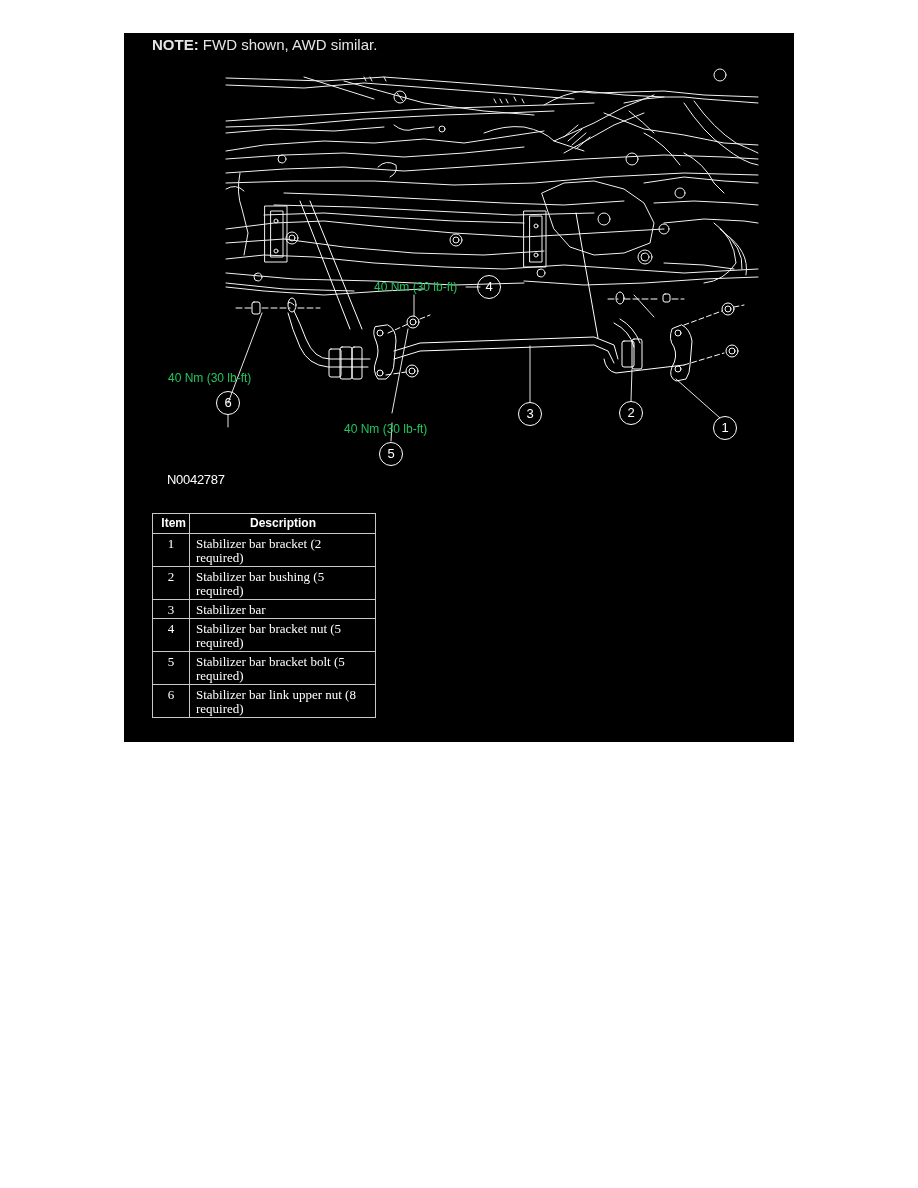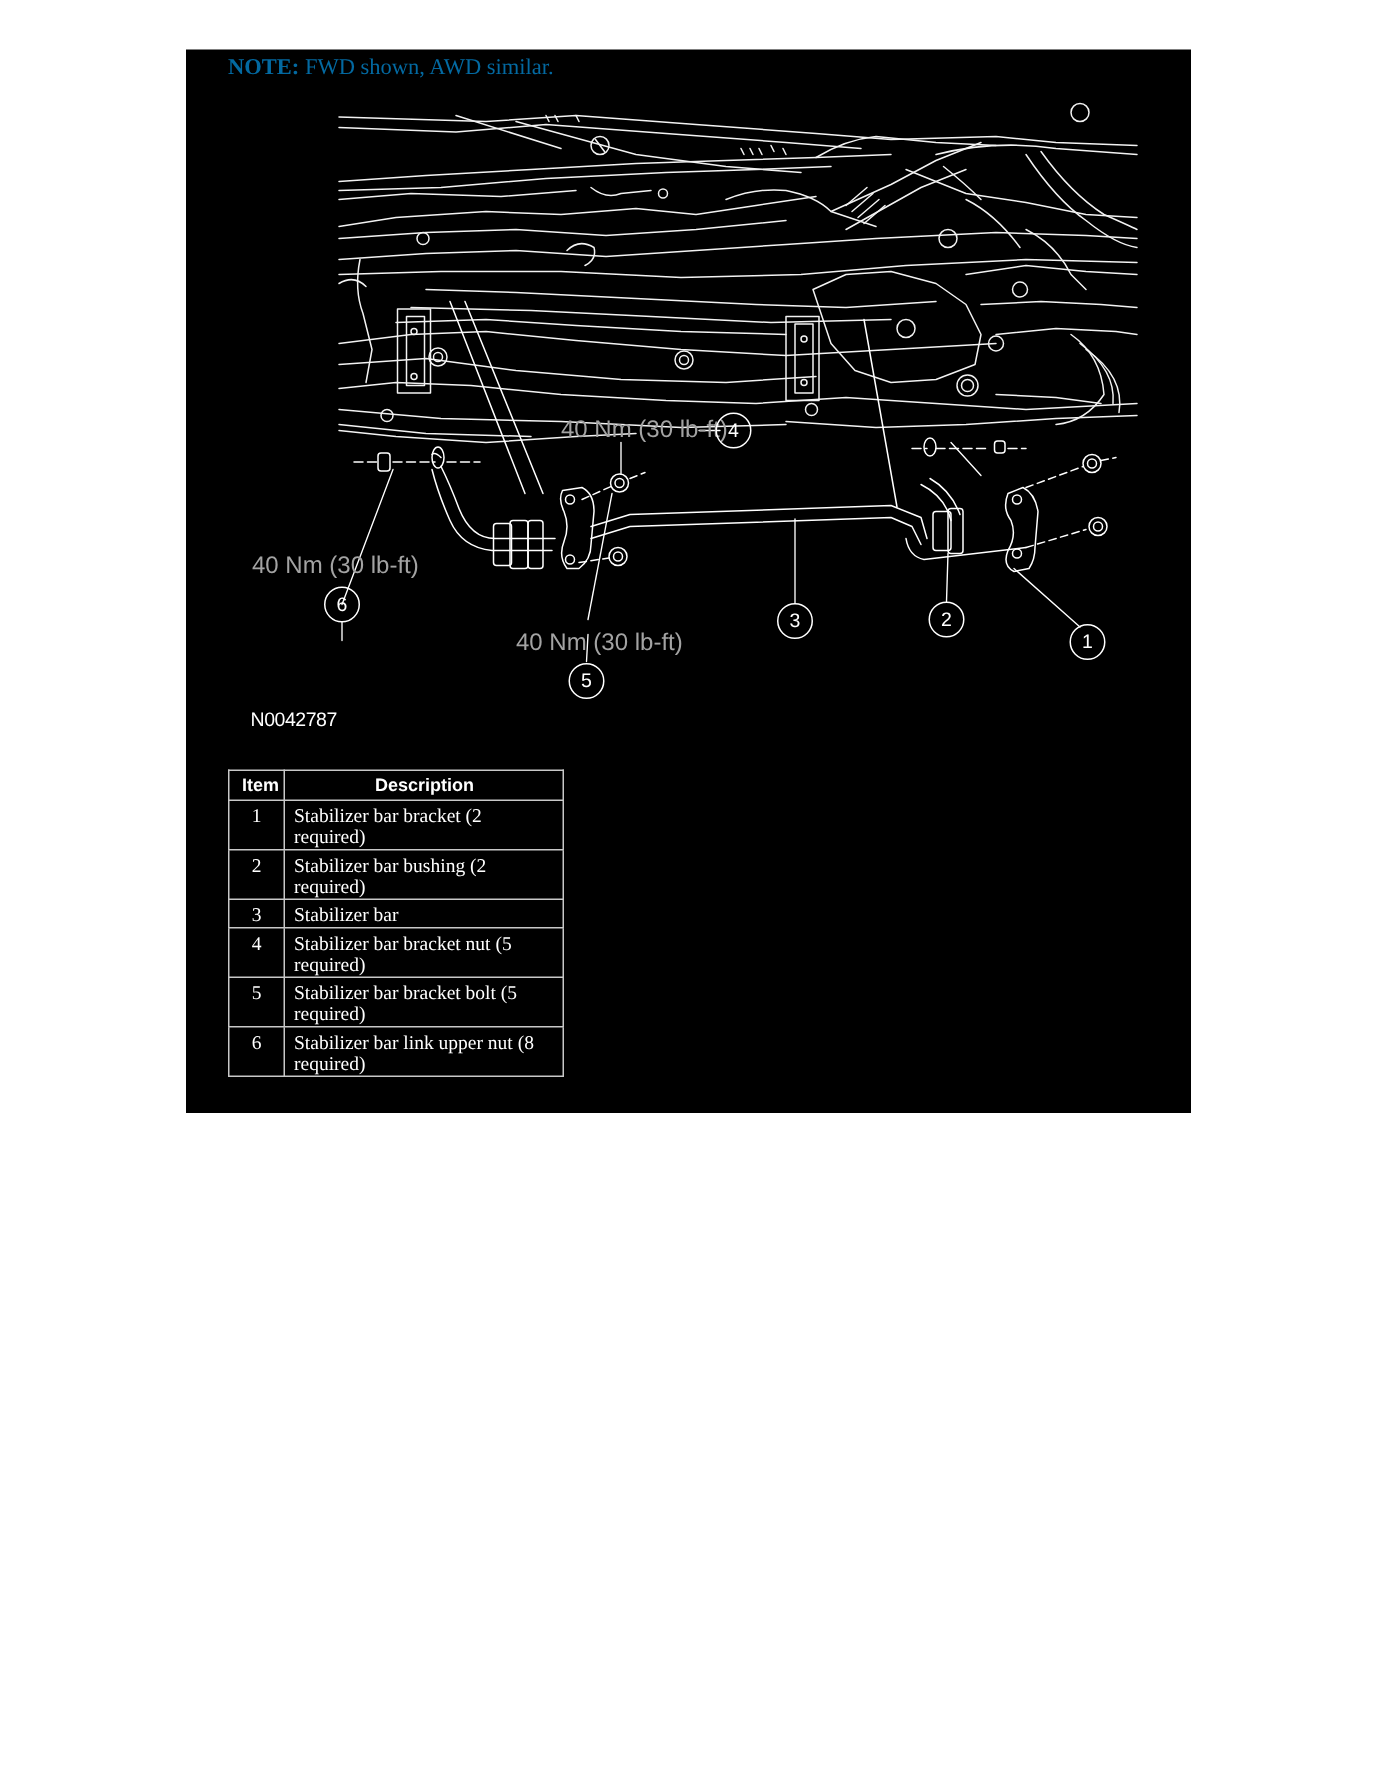--- a/index.html
+++ b/index.html
@@ -19,44 +19,44 @@
       left: 124px;
       top: 33px;
       width: 670px;
       height: 709px;
       background: #000000;
     }
     .note {
       position: absolute;
       left: 28px;
       top: 3px;
-      color: #0369a1;
-      font-family: Liberation Serif, serif;
+      color: #e5e5e5;
+      font-family: Liberation Sans, sans-serif;
       font-size: 15px;
       line-height: 18px;
       white-space: nowrap;
     }
     .note b { font-weight: bold; }
     .drawing {
       position: absolute;
       left: 0;
       top: 0;
       width: 670px;
       height: 480px;
     }
     .drawing svg {
       position: absolute;
       left: 0;
       top: 0;
     }
     .torque {
       position: absolute;
-      color: #a3a3a3;
+      color: #22c55e;
       font-family: "Liberation Sans", "DejaVu Sans", sans-serif;
-      font-size: 16px;
+      font-size: 12px;
       line-height: 14px;
       white-space: nowrap;
     }
     .callout {
       position: absolute;
       width: 22px;
       height: 22px;
       border: 1px solid #ffffff;
       border-radius: 50%;
       color: #ffffff;
@@ -294,21 +294,21 @@
         <th>Description</th>
       </tr>
     </thead>
     <tbody>
       <tr>
         <td class="item-no">1</td>
         <td class="desc">Stabilizer bar bracket (2 required)</td>
       </tr>
       <tr>
         <td class="item-no">2</td>
-        <td class="desc">Stabilizer bar bushing (2 required)</td>
+        <td class="desc">Stabilizer bar bushing (5 required)</td>
       </tr>
       <tr>
         <td class="item-no">3</td>
         <td class="desc">Stabilizer bar</td>
       </tr>
       <tr>
         <td class="item-no">4</td>
         <td class="desc">Stabilizer bar bracket nut (5 required)</td>
       </tr>
       <tr>

